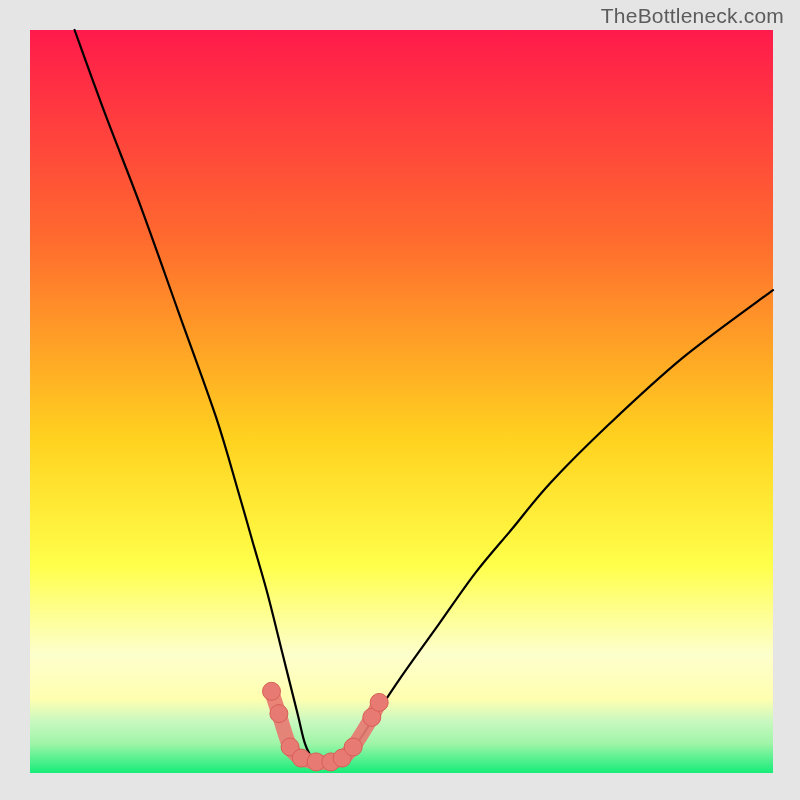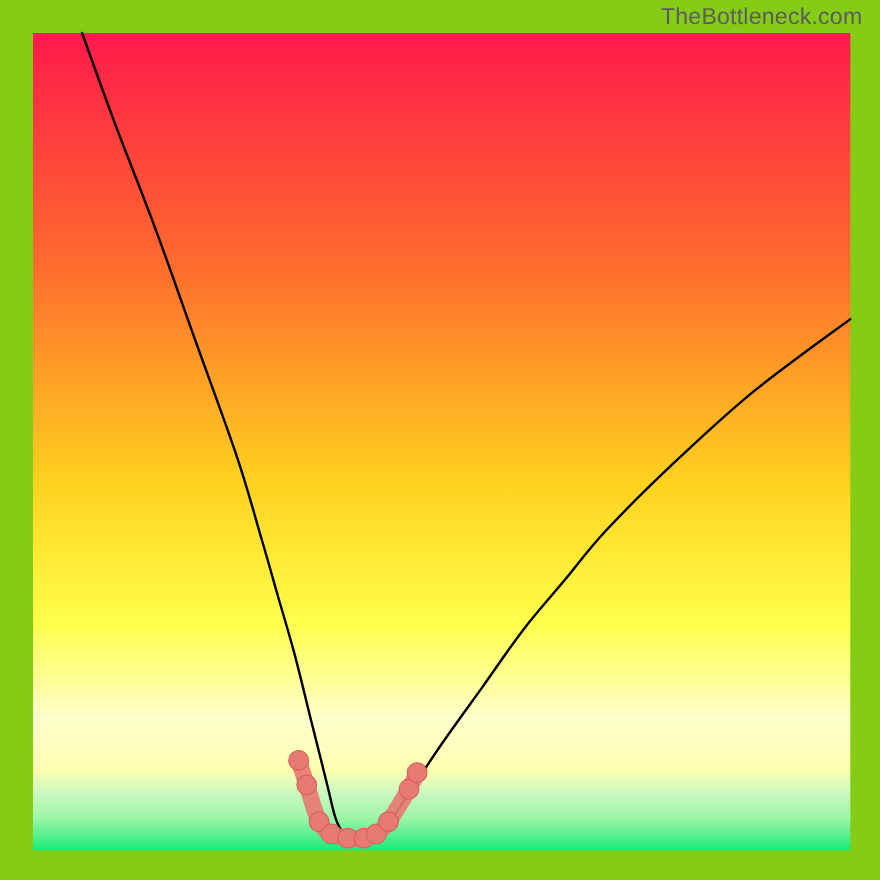--- a/index.html
+++ b/index.html
@@ -8,21 +8,21 @@
     width: 800px;
     height: 800px;
     overflow: hidden;
     background: #000;
     font-family: Arial, Helvetica, sans-serif;
   }
   .frame {
     position: relative;
     width: 800px;
     height: 800px;
-    background: #84cc16;
+    background: #e5e5e5;
     text-align: center;
   }
   .watermark {
     position: absolute;
     top: 4px;
     right: 16px;
     color: #5c5c5c;
     font-size: 21px;
     font-weight: 500;
     letter-spacing: 0.2px;

